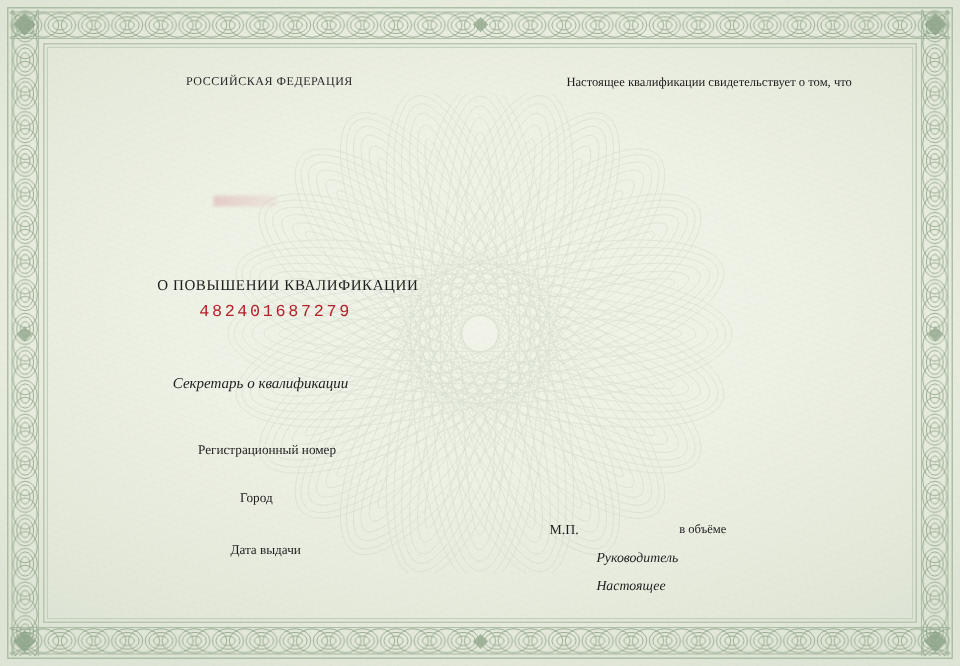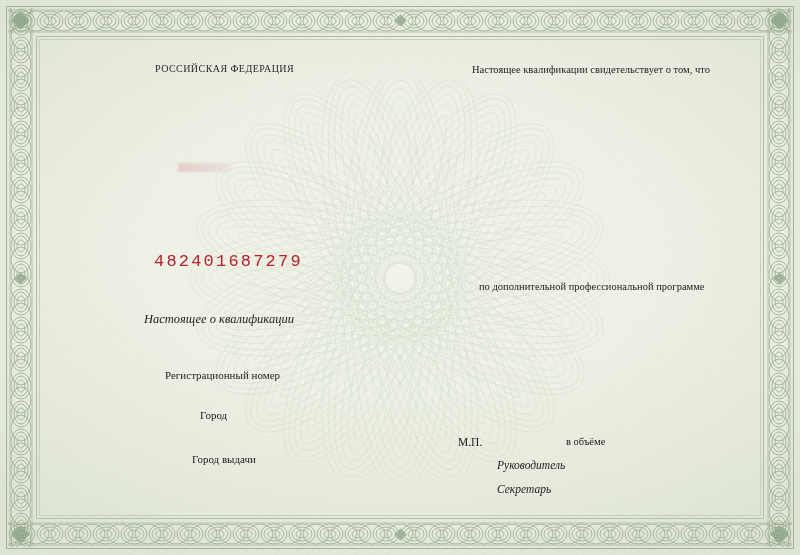--- a/index.html
+++ b/index.html
@@ -134,24 +134,24 @@
     color: #151515;
   }
   #title-sub {
     left: 131px;
     top: 231px;
     font-size: 12.5px;
     letter-spacing: .5px;
     color: #1d1d1d;
   }
   #serial-number {
-    left: 154px;
+    left: 166px;
     top: 252px;
     font-family: "Liberation Mono", monospace;
-    font-size: 17px;
+    font-size: 14px;
     letter-spacing: 2.2px;
     color: #b4222a;
   }
   #label-doc-kind {
     left: 144px;
     top: 312px;
     font-size: 12.5px;
     font-style: italic;
     color: #1d1d1d;
   }
@@ -329,38 +329,38 @@
   <div class="edge-diamond" id="edge-left"></div>
   <div class="edge-diamond" id="edge-right"></div>
 
   <div id="print-artifact"></div>
 
   <div id="content">
 
     <div class="txt" id="label-federation">РОССИЙСКАЯ ФЕДЕРАЦИЯ</div>
 
 
+    <div class="txt" id="title-sub">О ПОВЫШЕНИИ КВАЛИФИКАЦИИ</div>
 
     <div class="txt" id="serial-number">482401687279</div>
 
-    <div class="txt" id="label-doc-kind">Настоящее о квалификации</div>
+    <div class="txt" id="label-doc-kind">Секретарь о квалификации</div>
 
     <div class="txt" id="label-reg-number">Регистрационный номер</div>
 
     <div class="txt" id="label-city">Город</div>
 
-    <div class="txt" id="label-issue-date">Город выдачи</div>
+    <div class="txt" id="label-issue-date">Дата выдачи</div>
 
     <div class="txt" id="label-hereby">Настоящее квалификации свидетельствует о том, что</div>
 
 
-    <div class="txt" id="label-program">по дополнительной профессиональной программе</div>
 
     <div class="txt" id="label-volume">в объёме</div>
 
     <div class="txt" id="label-stamp-place">М.П.</div>
 
     <div class="txt" id="label-head">Руководитель</div>
 
-    <div class="txt" id="label-secretary">Секретарь</div>
+    <div class="txt" id="label-secretary">Настоящее</div>
 
   </div>
 </div>
 
 </body></html>

